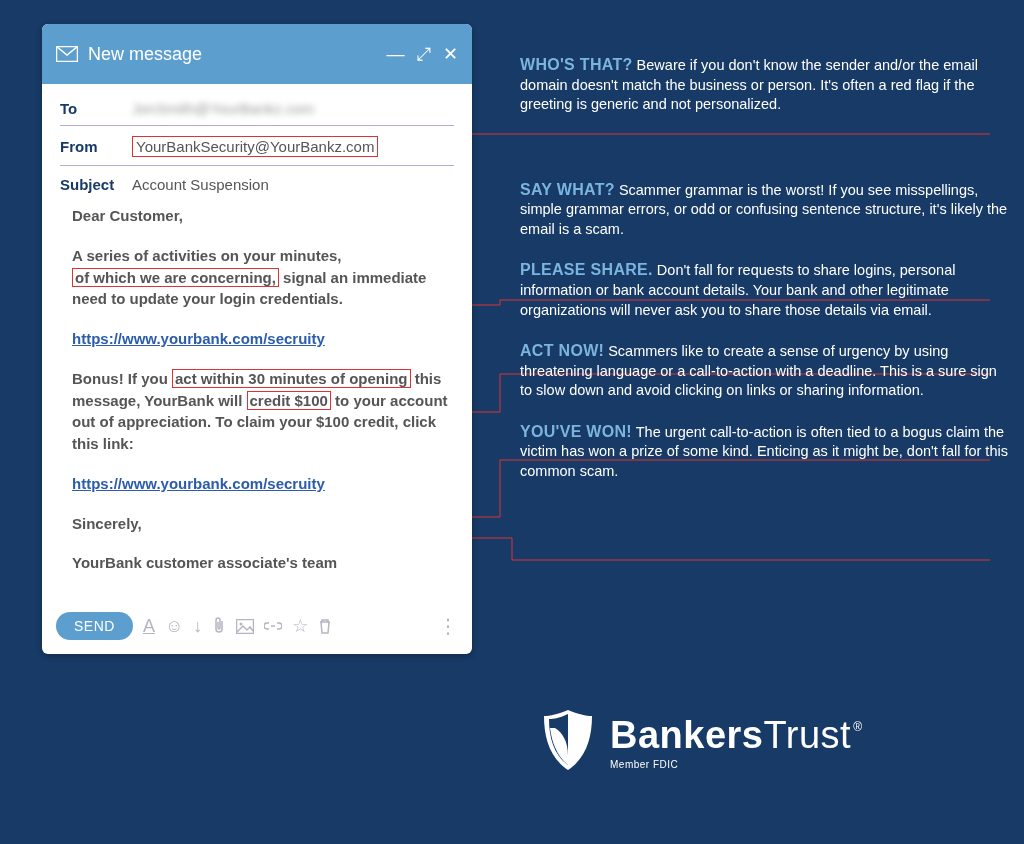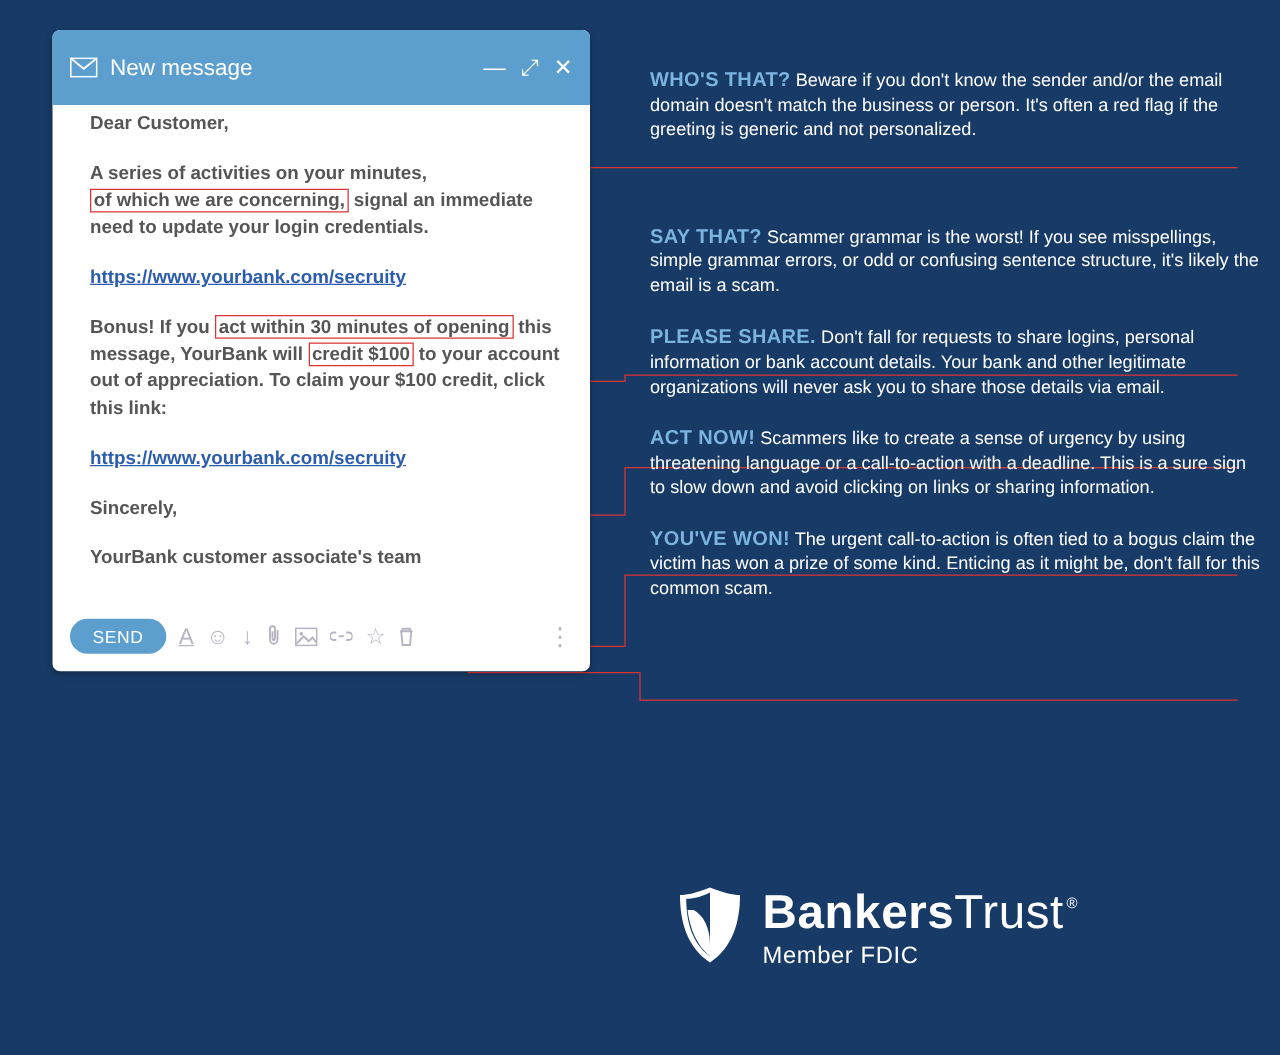--- a/index.html
+++ b/index.html
@@ -104,21 +104,21 @@
     left: 540px;
     top: 708px;
     display:flex;
     align-items:center;
     color:#fff;
   }
   .brand .shield { margin-right:14px; }
   .brand .bt { font-size:38px; font-weight:500; letter-spacing:.5px; }
   .brand .bt b { font-weight:800; }
   .brand .reg { font-size:12px; vertical-align:top; position:relative; top:6px; left:2px;}
-  .brand .sub { font-size:19px; letter-spacing:.5px; margin-top:2px; }
+  .brand .sub { font-size:10px; letter-spacing:.5px; margin-top:2px; }
 </style>
 </head>
 <body>
 
 <svg class="connectors">
   <g stroke="#d33" stroke-width="1" fill="none">
     <path d="M420 134 L500 134 L990 134"></path>
     <path d="M278 305 L500 305 L500 300 L990 300"></path>
     <path d="M410 412 L500 412 L500 374 L990 374"></path>
     <path d="M422 517 L500 517 L500 460 L990 460"></path>
@@ -134,20 +134,34 @@
           <path d="M0.5 0.5 L11 9 L21.5 0.5" fill="none" stroke="#fff" stroke-width="1.5"></path>
         </svg>
     </span>
     <span class="title-text">New message</span>
     <div class="win-ctrl">
       <span>—</span>
       <span>⤢</span>
       <span>✕</span>
     </div>
   </div>
+  <div class="headers">
+    <div class="hrow">
+      <div class="hlabel">To</div>
+      <div class="hval blur">JonSmith@YourBankz.com</div>
+    </div>
+    <div class="hrow">
+      <div class="hlabel">From</div>
+      <div class="hval"><span class="redbox">YourBankSecurity@YourBankz.com</span></div>
+    </div>
+    <div class="hrow noborder">
+      <div class="hlabel">Subject</div>
+      <div class="hval">Account Suspension</div>
+    </div>
+  </div>
   <div class="body-area">
     <p>Dear Customer,</p>
     <p>
       <span>A series of activities on your minutes,</span><br>
       <span class="rb">of which we are concerning,</span><span> signal an immediate need to update your login credentials.</span>
     </p>
     <p><a class="plink">https://www.yourbank.com/secruity</a></p>
     <p>
       <span>Bonus! If you </span><span class="rb">act within 30 minutes of opening</span><span> this message, YourBank will </span><span class="rb">credit $100</span><span> to your account out of appreciation. To claim your $100 credit, click this link:</span>
     </p>
@@ -184,21 +198,21 @@
             <path d="M2 4 H12 M4 4 V2 H10 V4 M3 4 L4 15 H10 L11 4" fill="none" stroke="#b8b3c2" stroke-width="1.5"></path>
           </svg>
         </span>
     </div>
     <div class="dots">⋮</div>
   </div>
 </div>
 
 <div class="callouts">
   <div class="co" id="co1"><span class="ttl">WHO'S THAT?</span><span> Beware if you don't know the sender and/or the email domain doesn't match the business or person. It's often a red flag if the greeting is generic and not personalized.</span></div>
-  <div class="co" id="co2"><span class="ttl">SAY THAT?</span><span> Scammer grammar is the worst! If you see misspellings, simple grammar errors, or odd or confusing sentence structure, it's likely the email is a scam.</span></div>
+  <div class="co" id="co2"><span class="ttl">SAY WHAT?</span><span> Scammer grammar is the worst! If you see misspellings, simple grammar errors, or odd or confusing sentence structure, it's likely the email is a scam.</span></div>
   <div class="co" id="co3"><span class="ttl">PLEASE SHARE.</span><span> Don't fall for requests to share logins, personal information or bank account details. Your bank and other legitimate organizations will never ask you to share those details via email.</span></div>
   <div class="co" id="co4"><span class="ttl">ACT NOW!</span><span> Scammers like to create a sense of urgency by using threatening language or a call-to-action with a deadline. This is a sure sign to slow down and avoid clicking on links or sharing information.</span></div>
   <div class="co" id="co5"><span class="ttl">YOU'VE WON!</span><span> The urgent call-to-action is often tied to a bogus claim the victim has won a prize of some kind. Enticing as it might be, don't fall for this common scam.</span></div>
 </div>
 
 <div class="brand">
   <span class="shield">
     <svg width="56" height="64" viewBox="0 0 56 64">
       <path d="M28 2 C18 6 10 8 4 8 C4 30 10 50 28 62 C46 50 52 30 52 8 C46 8 38 6 28 2 Z" fill="#fff"></path>
       <path d="M28 6 C20 10 14 11 9 11 C9 30 14 47 28 57 Z" fill="#173a66"></path>

